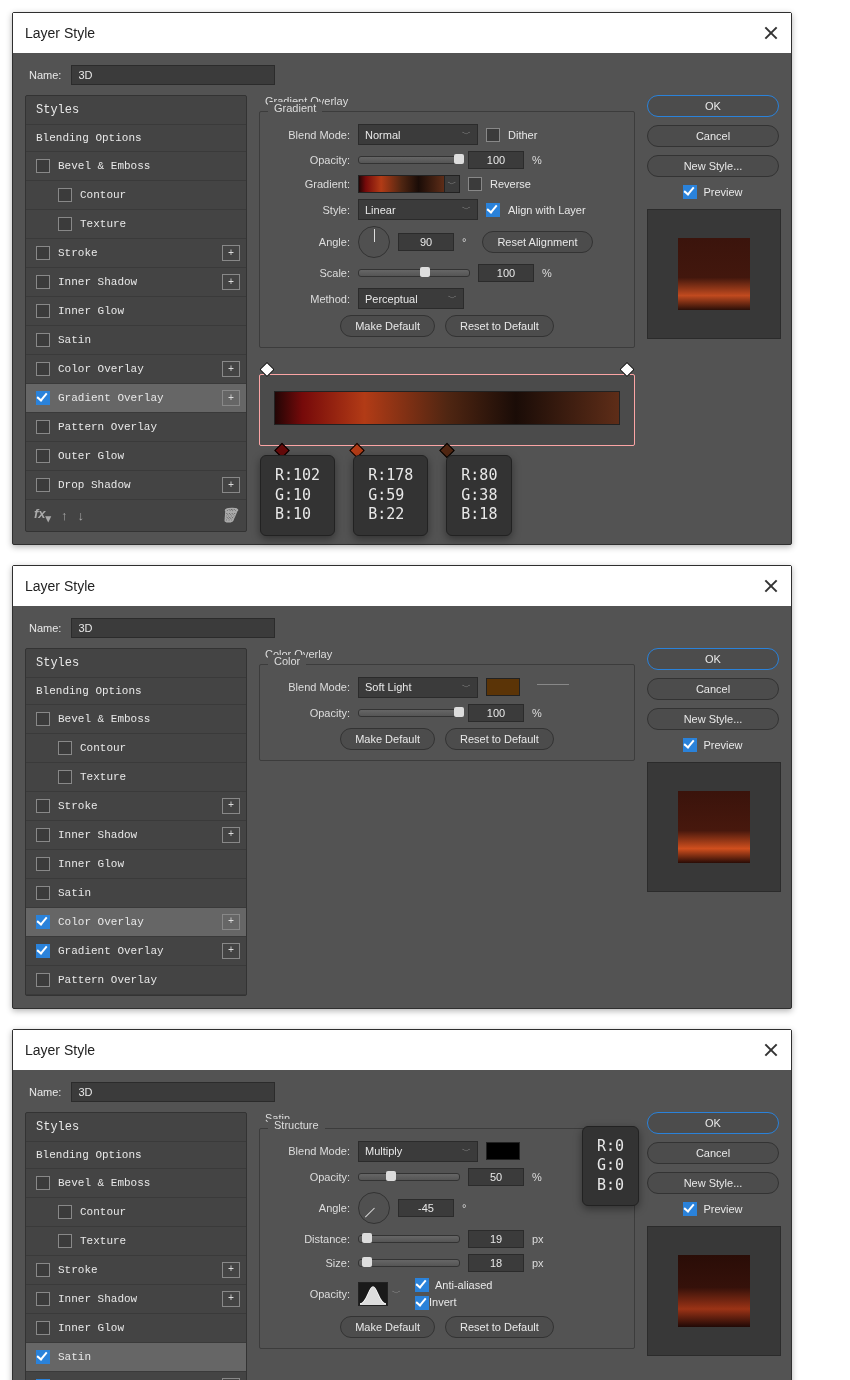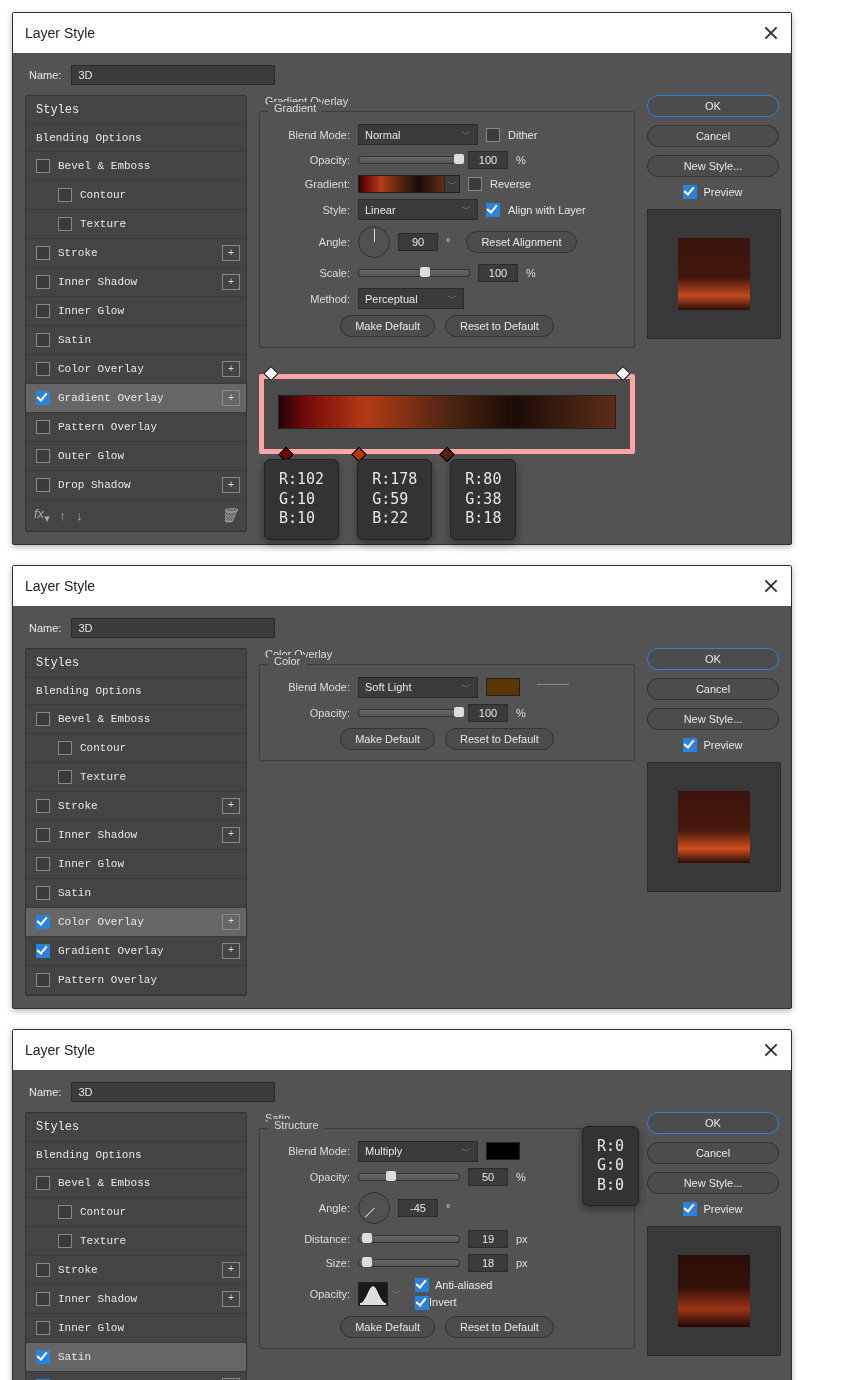--- a/index.html
+++ b/index.html
@@ -17,34 +17,34 @@
   .columns { display:flex; align-items:flex-start; gap:12px; }
   .styles-panel { width:220px; background:#444; border:1px solid #333; border-radius:2px; overflow:hidden; }
   .sp-head, .sp-row { padding:7px 10px; border-bottom:1px solid #3a3a3a; display:flex; align-items:center; gap:8px; position:relative;font-family:Liberation Mono, monospace; }
   .sp-head { font-size:12px; }
   .sp-row.indent { padding-left:32px; }
   .sp-row.selected { background:#666; }
   .cb { width:12px; height:12px; border:1px solid #888; background:#3b3b3b; flex:0 0 auto; position:relative; cursor:pointer; }
   .cb.checked { background:#2a82da; border-color:#2a82da; }
   .cb.checked::after { content:""; position:absolute; left:2px; top:-1px; width:4px; height:8px; border:solid #fff; border-width:0 2px 2px 0; transform:rotate(40deg); }
   .plus { position:absolute; right:6px; top:50%; transform:translateY(-50%); width:16px; height:14px; border:1px solid #888; display:flex; align-items:center; justify-content:center; font-size:10px; color:#ddd; cursor:pointer; }
-  .sp-foot { padding:6px 8px; display:flex; align-items:center; gap:10px; color:#aaa; font-style:italic; }
+  .sp-foot { padding:6px 8px; display:flex; align-items:center; gap:10px; color:#aaa; font-style:italic;font-weight:bold; }
   .sp-foot .fx { font-style:italic; font-size:13px; }
   .sp-foot .arrow { font-size:13px; }
   .sp-foot .trash { margin-left:auto; font-size:14px; }
   .main { flex:1; display:flex; gap:12px; }
   .center { flex:1; }
   .fieldset { border:1px solid #3c3c3c; border-radius:2px; margin:4px 0 24px; }
   .fset-title { position:relative; top:-10px; left:8px; background:#535353; padding:0 6px; display:inline-block; color:#ddd; }
   .fset-body { padding:4px 10px 10px; margin-top:-10px; }
   .form-row { display:flex; align-items:center; gap:8px; margin:6px 0; }
   .form-row .lbl { width:80px; text-align:right; color:#ddd; }
   .dropdown { width:106px; background:#3b3b3b; border:1px solid #2b2b2b; color:#e8e8e8; padding:3px 6px; display:flex; align-items:center; justify-content:space-between; cursor:pointer; }
   .dropdown .chev { font-size:9px; color:#aaa; }
-  .numbox { width:38px; background:#3b3b3b; border:1px solid #2b2b2b; color:#e8e8e8; padding:2px 0; text-align:center; font-size:11px; }
+  .numbox { width:38px; background:#3b3b3b; border:1px solid #2b2b2b; color:#e8e8e8; padding:2px 8px; text-align:center; font-size:11px; }
   .btn { background:#4c4c4c; border:1px solid #333; border-radius:14px; padding:4px 14px; color:#e8e8e8; cursor:pointer; font-size:11px; }
   .btn-row { display:flex; gap:10px; justify-content:center; margin-top:6px; }
   .side { width:132px; }
   .side .btn { display:block; width:100%; text-align:center; margin-bottom:8px; }
   .side .primary { border:1px solid #2a82da; }
   .prev-row { display:flex; align-items:center; justify-content:center; gap:6px; margin:6px 0 10px; }
   .preview { width:132px; height:128px; background:#383838; border:1px solid #2b2b2b; display:flex; align-items:center; justify-content:center; position:relative; }
   .swatch1 { width:72px; height:72px; }
   .slider { position:relative; height:6px; background:linear-gradient(#666,#555); border:1px solid #333; border-radius:3px; }
   .slider .knob { position:absolute; top:-3px; width:10px; height:10px; background:#ddd; border-radius:2px; transform:translateX(-50%); }
@@ -53,21 +53,21 @@
   .grad-swatch { width:100px; height:16px; border:1px solid #222; cursor:pointer; }
   .grad-swatch.dd { display:flex; }
   .grad-swatch .gs { flex:1; }
   .grad-swatch .btn-chev { width:14px; background:#3b3b3b; border-left:1px solid #222; display:flex; align-items:center; justify-content:center; color:#aaa; font-size:9px; }
   .color-chip { width:32px; height:16px; border:1px solid #222; cursor:pointer; }
   .color-chip.dd { display:flex; }
   .color-chip .cc { flex:1; }
   .contour-chip { width:28px; height:22px; border:1px solid #222; background:#1a1a1a; position:relative; cursor:pointer; }
   .contour-chip svg { position:absolute; inset:0; }
   .rgb-tip { background:#333; border:1px solid #222; border-radius:6px; padding:10px 14px; font-family:ui-monospace,Consolas,monospace; font-size:15px; line-height:1.3; white-space:pre; box-shadow:0 3px 8px rgba(0,0,0,.4); z-index:10; }
-  .grad-editor { position:relative; margin:26px 0 -6px; border:5px solid #fca5a5; background:#4b4b4b; padding:16px 14px 20px; border-radius:2px; }
+  .grad-editor { position:relative; margin:26px 0 -6px; border:1px solid #fca5a5; background:#4b4b4b; padding:16px 14px 20px; border-radius:2px; }
   .ge-bar { height:32px; border:1px solid #222; position:relative; }
   .opstop { position:absolute; top:-11px; width:9px; height:9px; background:#fff; border:1px solid #000; transform:translateX(-50%) rotate(45deg); }
   .colstop { position:absolute; bottom:-11px; width:9px; height:9px; border:1px solid #000; transform:translateX(-50%) rotate(45deg); }
   .ge-tips { position:absolute; top:100%; left:0; right:0; display:flex; margin-top:10px; pointer-events:none; }
   .ge-tips .rgb-tip { pointer-events:auto; }
   .unit { color:#ddd; }
   .leadline { position:absolute; height:1px; background:#888; }
 </style>
 </head>
 <body>

